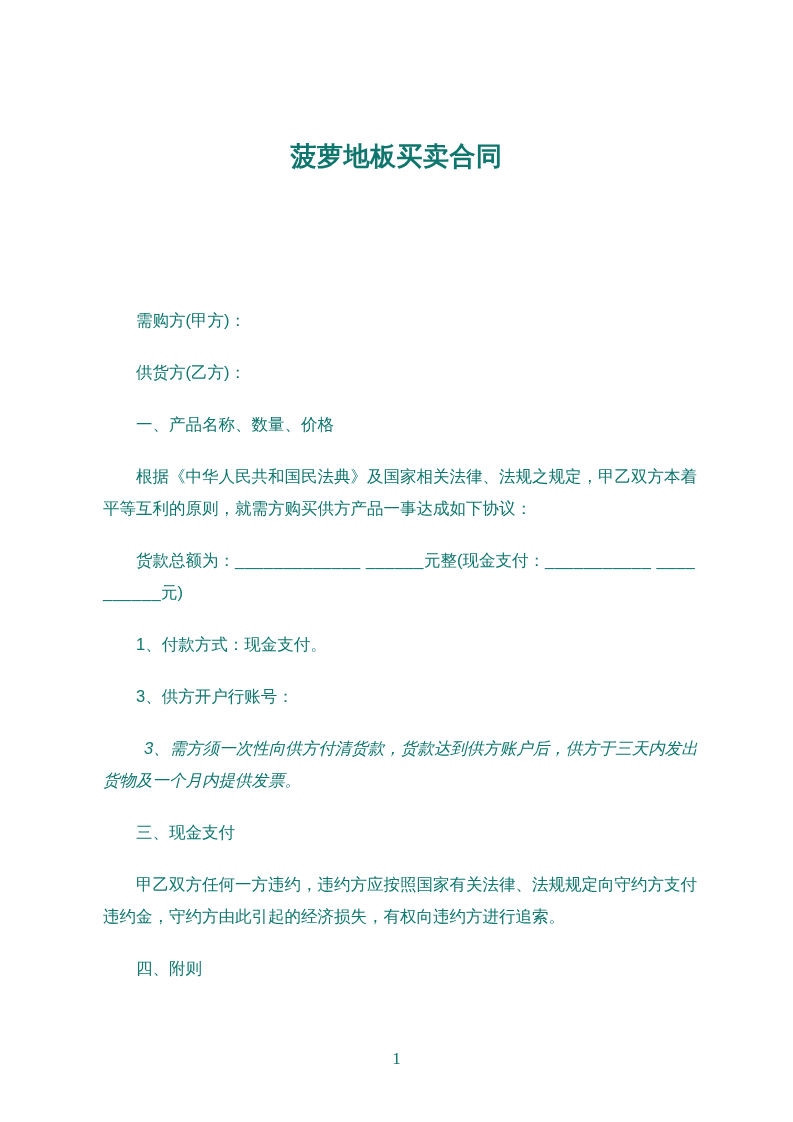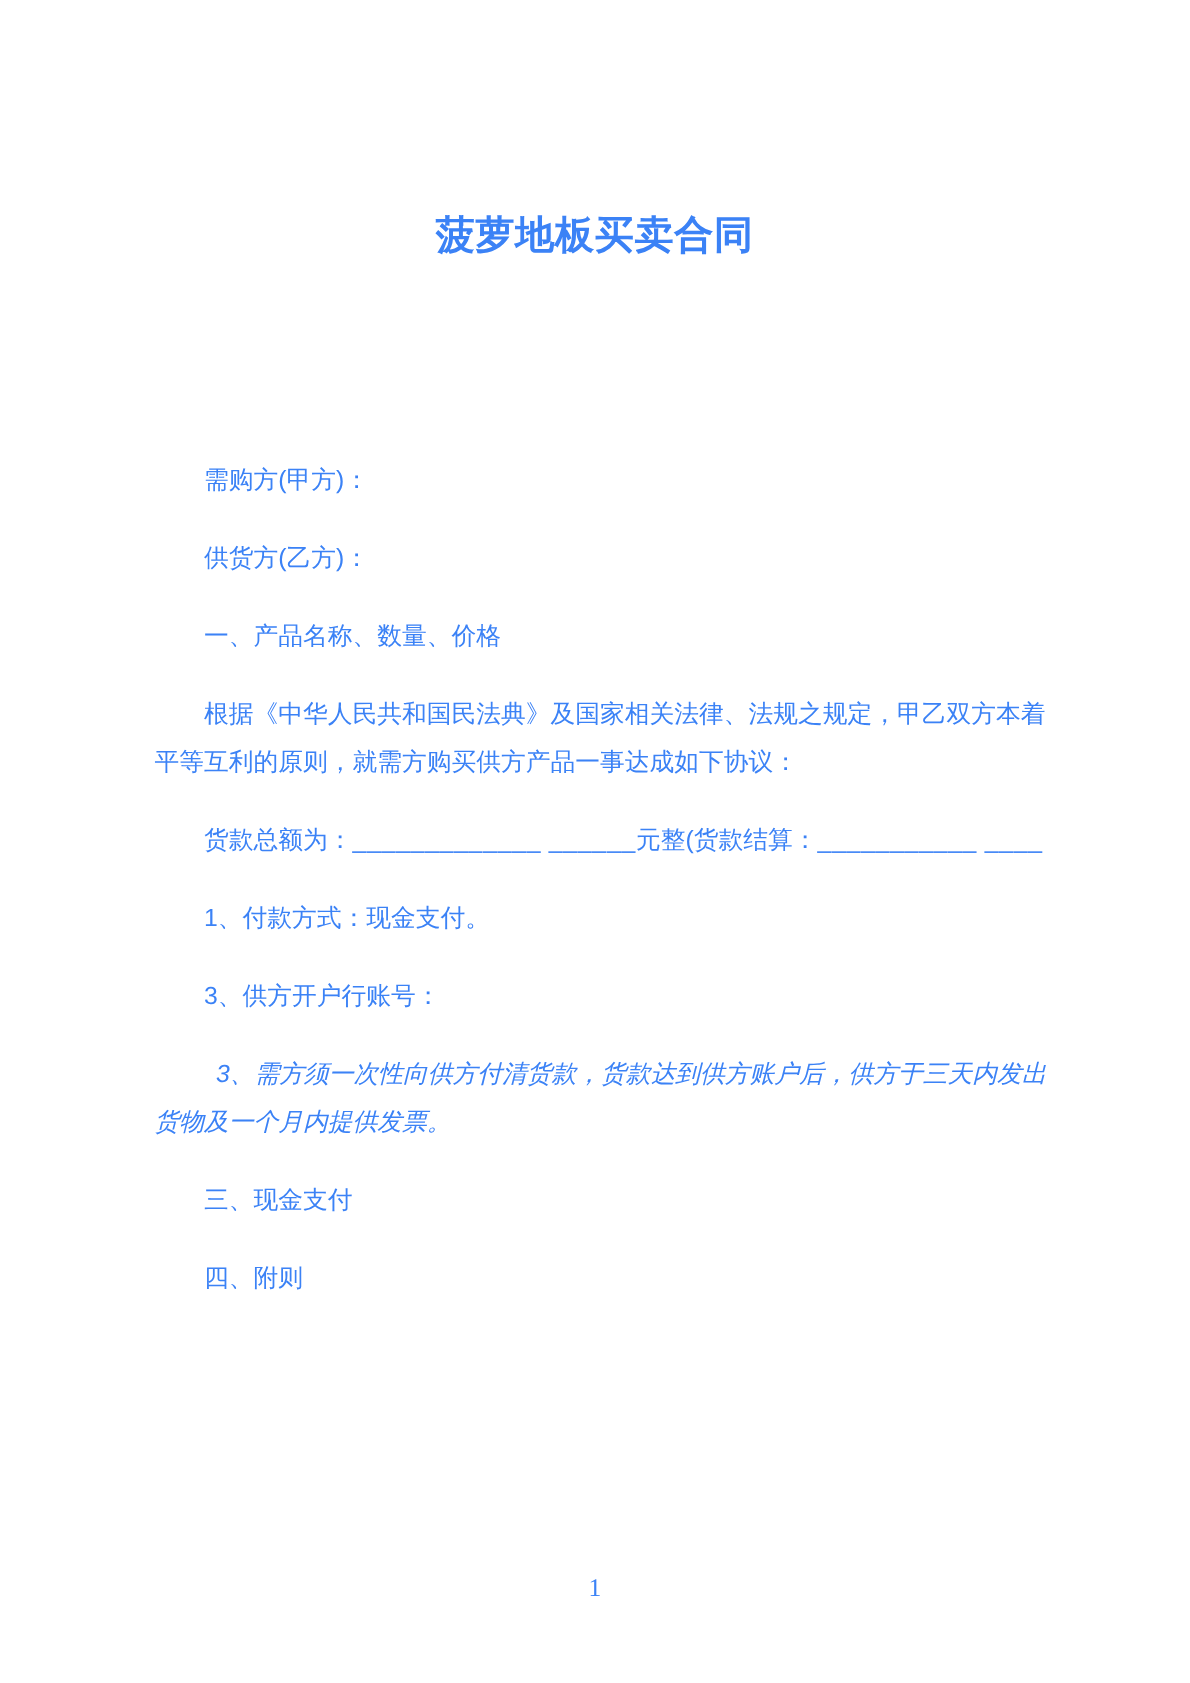--- a/index.html
+++ b/index.html
@@ -5,21 +5,21 @@
   html, body {
     margin: 0;
     padding: 0;
     background: #ffffff;
   }
   .page {
     position: relative;
     width: 793px;
     height: 1122px;
     background: #ffffff;
-    color: #3b82f6;
+    color: #0f766e;
     font-family: "Liberation Sans", "DejaVu Sans", sans-serif;
     overflow: hidden;
   }
   .doc-title {
     margin: 0;
     padding-top: 139px;
     height: 34px;
     line-height: 34px;
     text-align: center;
     font-size: 26px;
@@ -81,32 +81,34 @@
 
     <p class="para">需购方(甲方)：</p>
 
     <p class="para">供货方(乙方)：</p>
 
     <p class="para">一、产品名称、数量、价格</p>
 
     <p class="para">根据《中华人民共和国民法典》及国家相关法律、法规之规定，甲乙双方本着平等互利的原则，就需方购买供方产品一事达成如下协议：</p>
 
     <div class="amount-wrap">
-      <div class="amount-line line-1"><span>货款总额为：</span><span class="blank">_____________ ______</span><span>元整(货款结算：</span><span class="blank">___________ ____</span></div>
+      <div class="amount-line line-1"><span>货款总额为：</span><span class="blank">_____________ ______</span><span>元整(现金支付：</span><span class="blank">___________ ____</span></div>
+      <div class="amount-line line-2"><span class="blank">______</span><span>元)</span></div>
     </div>
 
 
     <p class="para">1、付款方式：现金支付。</p>
 
     <p class="para">3、供方开户行账号：</p>
 
     <p class="para indent-extra">3、需方须一次性向供方付清货款，货款达到供方账户后，供方于三天内发出货物及一个月内提供发票。</p>
 
     <p class="para">三、现金支付</p>
 
+    <p class="para">甲乙双方任何一方违约，违约方应按照国家有关法律、法规规定向守约方支付违约金，守约方由此引起的经济损失，有权向违约方进行追索。</p>
 
     <p class="para">四、附则</p>
 
   </div>
 
   <div class="page-number">1</div>
 
 </div>
 
 </body></html>

